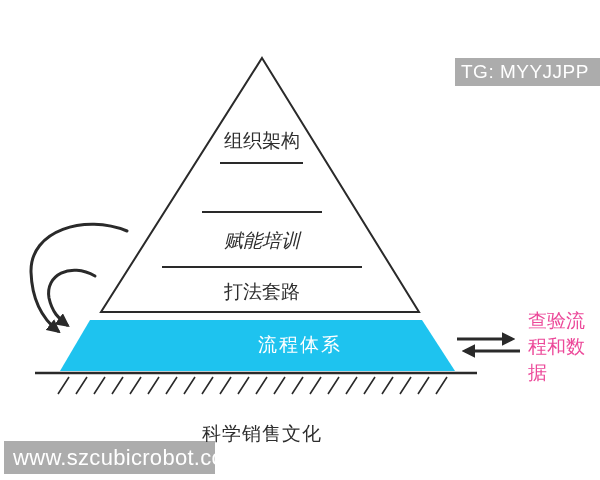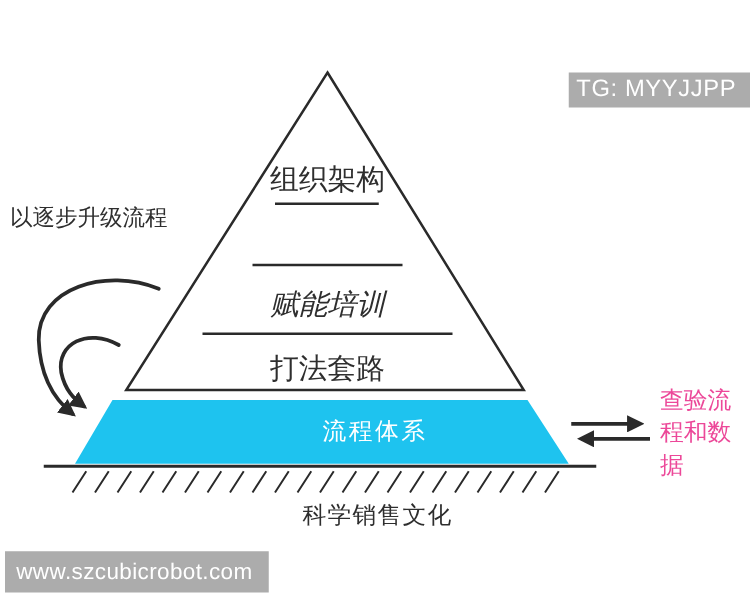--- a/index.html
+++ b/index.html
@@ -19,44 +19,44 @@
     color: #ffffff;
     display: flex;
     align-items: center;
   }
   .tg-box {
     left: 455px; top: 10px; width: 145px; height: 28px;
     font-size: 19px; padding-left: 6px; letter-spacing: 0.5px; margin-top: 48px;
   }
   .site-box {
     left: 4px; top: 441px; width: 211px; height: 33px;
-    font-size: 18px; padding-left: 9px; letter-spacing: 0.3px;
+    font-size: 22px; padding-left: 9px; letter-spacing: 0.3px;
   }
   .pyr-label {
     left: 162px; width: 200px;
     text-align: center;
     color: #2e2e2e;
-    font-size: 23px;
+    font-size: 19px;
     font-weight: 500;
   }
   .lvl-0 { top: 128px; }
   .lvl-1 { top: 177px; }
   .lvl-2 { top: 228px; font-style: italic; }
   .lvl-3 { top: 279px; }
   .base-label {
     left: 182px; top: 332px; width: 160px;
     text-align: right;
     color: #ffffff;
     font-size: 19px;
     font-weight: 500;
     letter-spacing: 2px;
   }
   .ground-label {
-    left: 162px; top: 399px; width: 200px;
-    text-align: right;
+    left: 162px; top: 421px; width: 200px;
+    text-align: center;
     color: #2e2e2e;
     font-size: 19px;
     font-weight: 500;
     letter-spacing: 1px;
   }
   .left-note {
     left: 8px; top: 160px; width: 150px;
     color: #2e2e2e;
     font-size: 18px;
     font-weight: 500;
@@ -113,18 +113,17 @@
 
   <div class="abs pyr-label lvl-0">组织架构</div>
   <div class="abs pyr-label lvl-2">赋能培训</div>
   <div class="abs pyr-label lvl-3">打法套路</div>
 
   <div class="abs base-label">流程体系</div>
 
   <div class="abs ground-label">科学销售文化</div>
 
   <div class="abs left-note">
-    <div>以逐步升级流程</div>
   </div>
 
   <div class="abs right-note">查验流程和数据</div>
 
 </div>
 
 </body></html>

